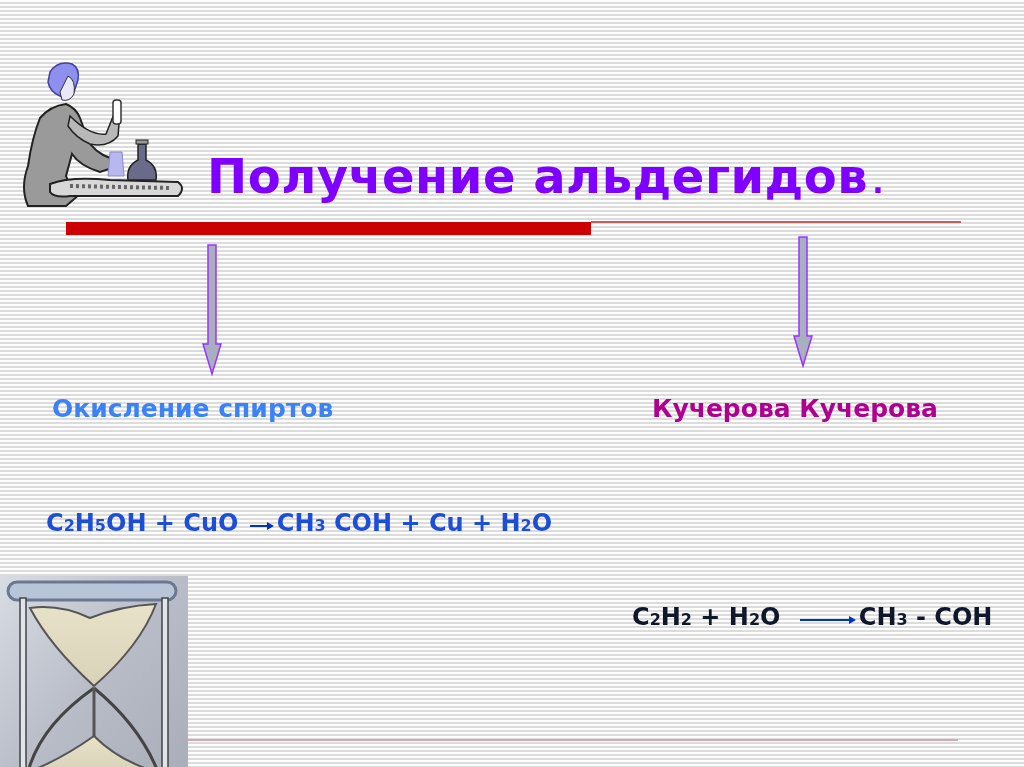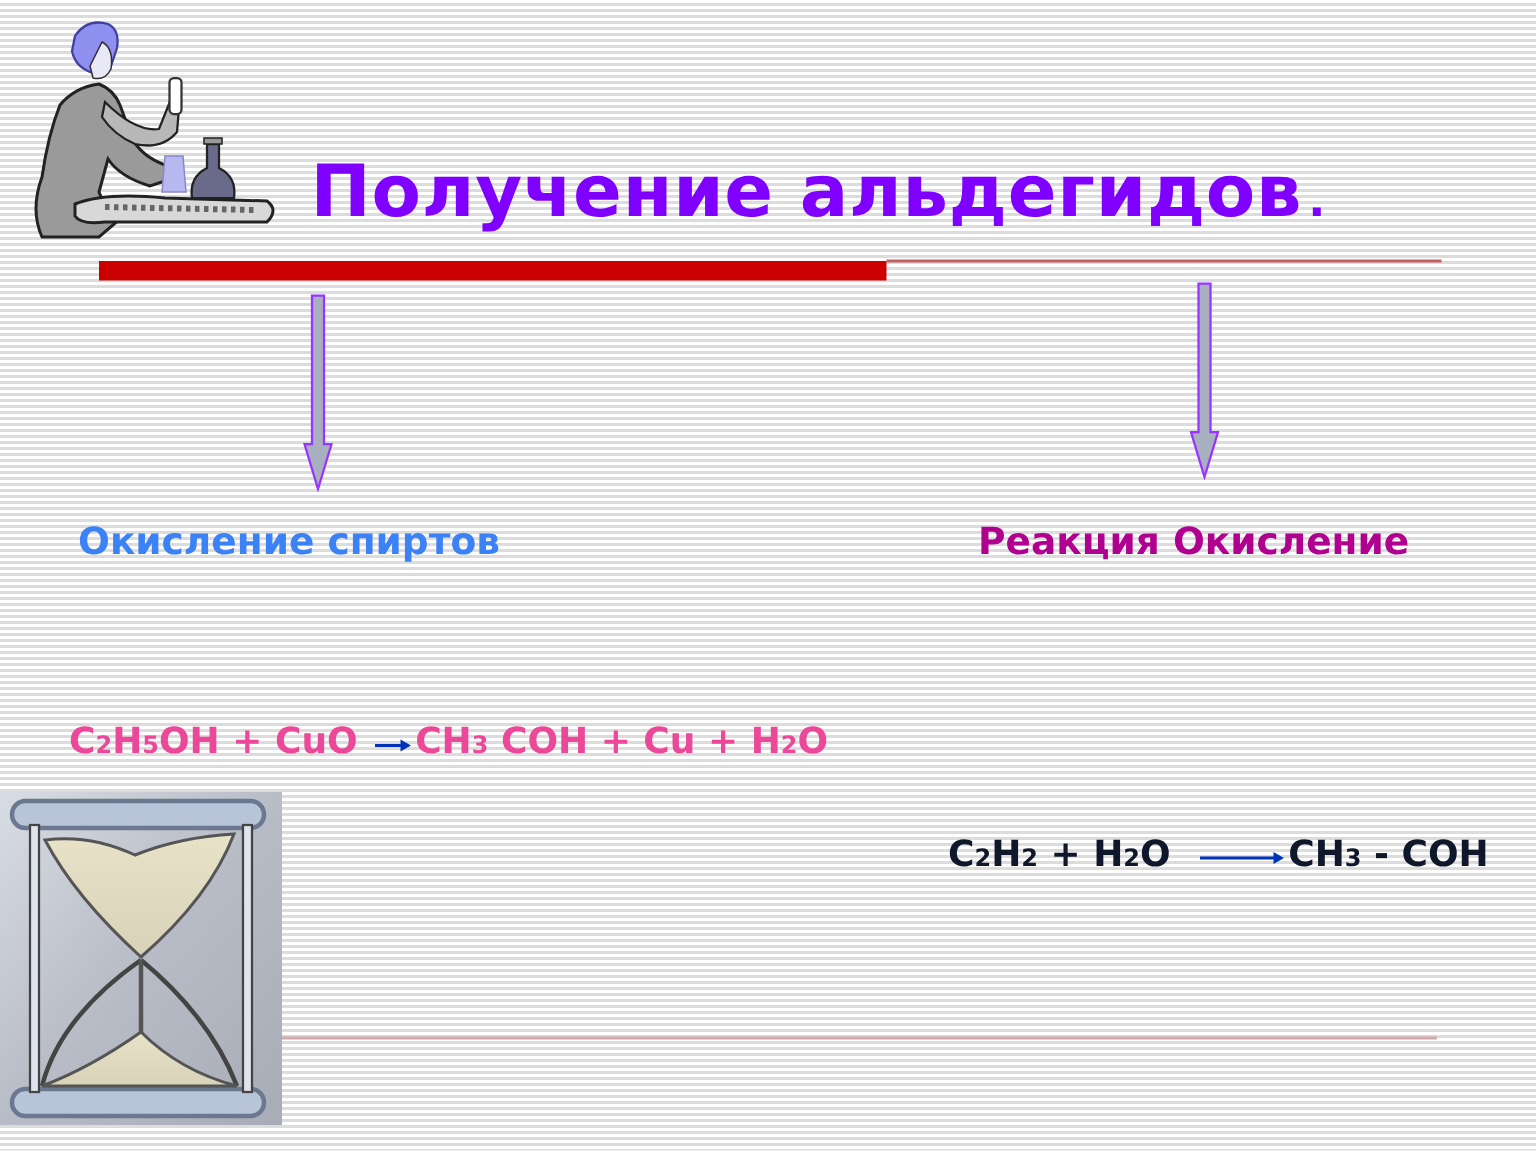--- a/index.html
+++ b/index.html
@@ -2,21 +2,21 @@
 <html><head>
   <meta charset="utf-8">
   <style>
     html, body { margin: 0; padding: 0; }
     body {
       width: 1024px; height: 767px; overflow: hidden; position: relative;
       background-color: #ffffff;
       background-image: repeating-linear-gradient(to bottom, #ffffff 0px, #ffffff 2px, #dcdcdc 2px, #dcdcdc 4px);
       font-family: "DejaVu Sans", "Liberation Sans", sans-serif;
     }
-    .abs { position: absolute; }
+    .abs { position: absolute; margin-top: 48px; }
     .title {
       left: 207px; top: 100px; font-size: 48px; font-weight: bold;
       letter-spacing: 0.5px; white-space: nowrap;
     }
     .title .dot { font-size: 30px; margin-left: 4px; }
     .red-bar { left: 66px; top: 174px; width: 525px; height: 13px; }
     .thin-line { left: 591px; top: 173px; width: 370px; height: 2px; }
     .bottom-line { left: 188px; top: 691px; width: 770px; height: 2px; }
     .heading { font-size: 25px; font-weight: bold; white-space: nowrap; }
     .eq { font-size: 24px; font-weight: bold; white-space: nowrap; font-family: "DejaVu Sans", sans-serif; }
@@ -64,23 +64,23 @@
   </svg>
 </div>
 
 <div class="abs" style="left:793px; top:188px;">
   <svg width="20" height="132" viewBox="0 0 20 132">
     <path d="M6 1 L14 1 L14 100 L19 100 L10 130 L1 100 L6 100 Z" fill="#a8b0c0" stroke="#9933ff" stroke-width="1.5"></path>
   </svg>
 </div>
 
 <div class="abs heading" style="left:52px; top:346px; color:#3b82f6;">Окисление спиртов</div>
-<div class="abs heading" style="left:652px; top:346px; color:#b0008f;">Реакция Окисление</div>
+<div class="abs heading" style="left:652px; top:346px; color:#b0008f;">Кучерова Кучерова</div>
 
-<div class="abs eq" style="left:46px; top:480px; color:#ec4899;">
+<div class="abs eq" style="left:46px; top:461px; color:#1d4ed8;">
   <span>C</span><sub>2</sub><span>H</span><sub>5</sub><span>OH + CuO</span>
   <span class="arrow-inline">
     <svg width="26" height="12" viewBox="0 0 26 12">
         <line x1="1" y1="6" x2="20" y2="6" stroke="#0033bb" stroke-width="2"></line>
         <path d="M18 2 L25 6 L18 10 Z" fill="#0033bb"></path>
       </svg>
   </span><span>CH</span><sub>3</sub><span> COH + Cu + H</span><sub>2</sub><span>O</span>
 </div>
 
 <div class="abs eq" style="left:632px; top:555px; color:#0f172a;">

